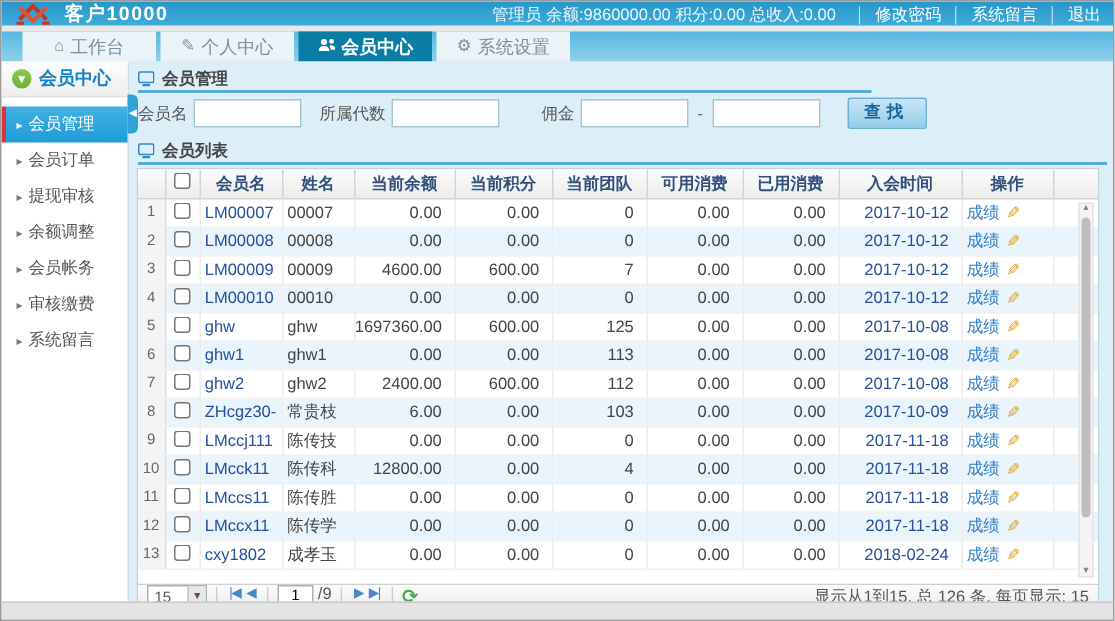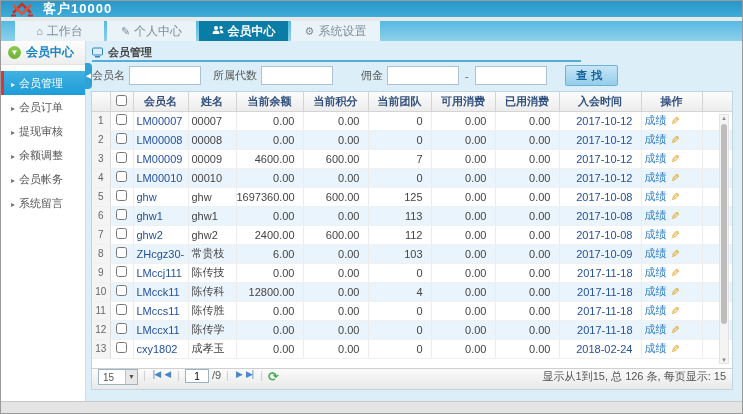--- a/index.html
+++ b/index.html
@@ -108,20 +108,26 @@
 <div class="screen">
 
   <div class="titlebar">
     <svg class="logo" viewBox="0 0 26 15">
       <path d="M4 11 L13 2 L22 11" fill="none" stroke="#c63426" stroke-width="2.6"></path>
       <path d="M4 3 L13 12 L22 3" fill="none" stroke="#d9543e" stroke-width="2.6"></path>
       <rect x="2" y="12.5" width="5" height="2" fill="#c63426"></rect>
       <rect x="19" y="12.5" width="5" height="2" fill="#c63426"></rect>
     </svg>
     <span class="app-title">客户10000</span>
+    <div class="top-right">
+      <span class="info">管理员 余额:9860000.00 积分:0.00 总收入:0.00</span>
+      <span class="top-link">修改密码</span>
+      <span class="top-link">系统留言</span>
+      <span class="top-link">退出</span>
+    </div>
   </div>
 
   <div class="tabbar">
     <div class="tab">
       <span class="ticon">⌂</span>
       <span>工作台</span>
     </div>
     <div class="tab">
       <span class="ticon">✎</span>
       <span>个人中心</span>
@@ -149,20 +155,21 @@
       <div class="side-hdr">
         <span class="green-circle">▼</span>
         <span class="side-hdr-label">会员中心</span>
       </div>
       <ul class="side-menu">
           <li class="side-item active"><span class="bullet">▸</span><span class="side-label">会员管理</span></li>
           <li class="side-item"><span class="bullet">▸</span><span class="side-label">会员订单</span></li>
           <li class="side-item"><span class="bullet">▸</span><span class="side-label">提现审核</span></li>
           <li class="side-item"><span class="bullet">▸</span><span class="side-label">余额调整</span></li>
           <li class="side-item"><span class="bullet">▸</span><span class="side-label">会员帐务</span></li>
+          <li class="side-item"><span class="bullet">▸</span><span class="side-label">审核缴费</span></li>
           <li class="side-item"><span class="bullet">▸</span><span class="side-label">系统留言</span></li>
         </ul>
     </div>
 
     <div class="content">
       <div class="collapse-handle">◀</div>
 
       <div class="section-hdr">
         <span class="sicon">
           <svg width="11" height="11" viewBox="0 0 11 11">
@@ -177,20 +184,30 @@
         <input class="f-input" style="">
         <label class="gap1">所属代数</label>
         <input class="f-input" style="">
         <label class="gap2">佣金</label>
         <input class="f-input" style="">
         <span class="range-sep">-</span>
         <input class="f-input" style="">
         <div class="search-btn">查找</div>
       </div>
 
+      <div class="section-hdr hdr-row2">
+        <span class="sicon">
+          <svg width="11" height="11" viewBox="0 0 11 11">
+              <rect x="0.5" y="1" width="10" height="7" rx="1" fill="#dceefb" stroke="#2e86c1"></rect>
+              <rect x="3" y="9" width="5" height="1.5" fill="#2e86c1"></rect>
+            </svg>
+        </span>
+        <span class="section-title">会员列表</span>
+
+      </div>
 
       <div class="panel">
         <div class="table-wrap">
           <table>
             <colgroup>
               <col class="c-num">
                 <col class="c-chk">
                 <col class="c-mem">
                 <col class="c-name">
               <col class="c-bal">

